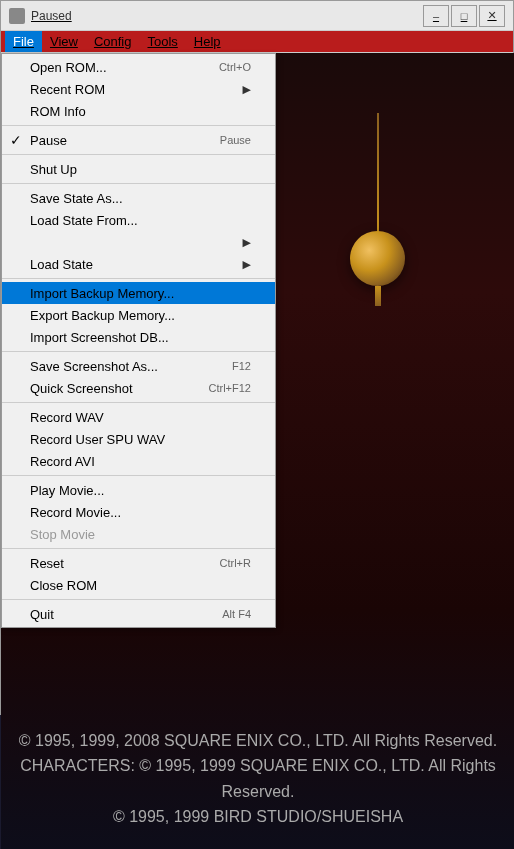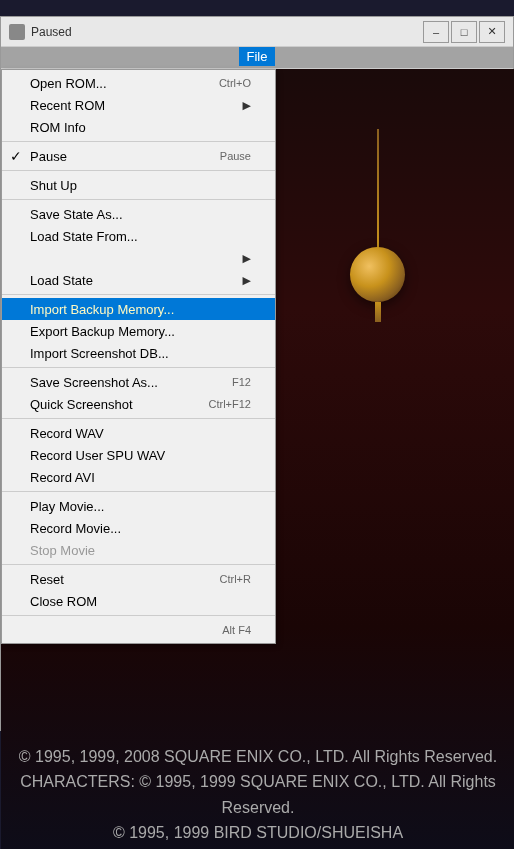--- a/index.html
+++ b/index.html
@@ -9,25 +9,26 @@
       background: #1a1a2e;
       font-family: 'Segoe UI', Tahoma, Geneva, Verdana, sans-serif;
       font-size: 13px;
       overflow: hidden;
       position: relative;
     }
 
     
     .window {
       position: absolute;
-      top: 16px; left: 0;
+      top: 0; left: 0;
       width: 514px;
       height: 715px;
       background: #f0f0f0;
       border: 1px solid #999;
+      text-decoration: underline;
     }
 
     
     .title-bar {
       background: #e8e8e8;
       height: 30px;
       display: flex;
       align-items: center;
       padding: 0 8px;
       border-bottom: 1px solid #ccc;
@@ -57,27 +58,26 @@
       display: flex;
       align-items: center;
       justify-content: center;
       font-size: 11px;
       cursor: pointer;
       color: #333;
     }
 
     
     .menu-bar {
-      background: #a3a3a3;
+      background: #b91c1c;
       height: 22px;
       display: flex;
       align-items: center;
       border-bottom: 1px solid #ccc;
       padding: 0 4px;
-      flex-direction: column;
     }
     .menu-item {
       padding: 2px 8px;
       font-size: 13px;
       color: #000;
       cursor: pointer;
       height: 100%;
       display: flex;
       align-items: center;
     }
@@ -188,21 +188,21 @@
     .menu-row {
       display: flex;
       align-items: center;
       padding: 3px 24px 3px 28px;
       min-height: 22px;
       cursor: pointer;
       position: relative;
       color: #000;
       font-size: 13px;
     }
-    .menu-row.highlighted { background: #0078d7; color: #fef9c3; }
+    .menu-row.highlighted { background: #0078d7; color: #000000; }
     .menu-row.disabled { color: #999; cursor: default; }
 
     .menu-row-label { flex: 1; }
     .shortcut { color: #666; font-size: 11px; margin-left: auto; }
     .arrow { margin-left: auto; font-size: 11px; color: #333; }
     .check-mark {
       position: absolute;
       left: 8px;
       font-size: 14px;
     }
@@ -361,18 +361,19 @@
       <span class="menu-row-label">Reset</span>
       <span class="shortcut">Ctrl+R</span>
     </div>
     <div class="menu-row">
       <span class="menu-row-label">Close ROM</span>
     </div>
 
     <div class="menu-separator"></div>
 
     <div class="menu-row">
+      <span class="menu-row-label">Quit</span>
       <span class="shortcut">Alt F4</span>
     </div>
 
   </div>
 
 </div>
 
 </body></html>

